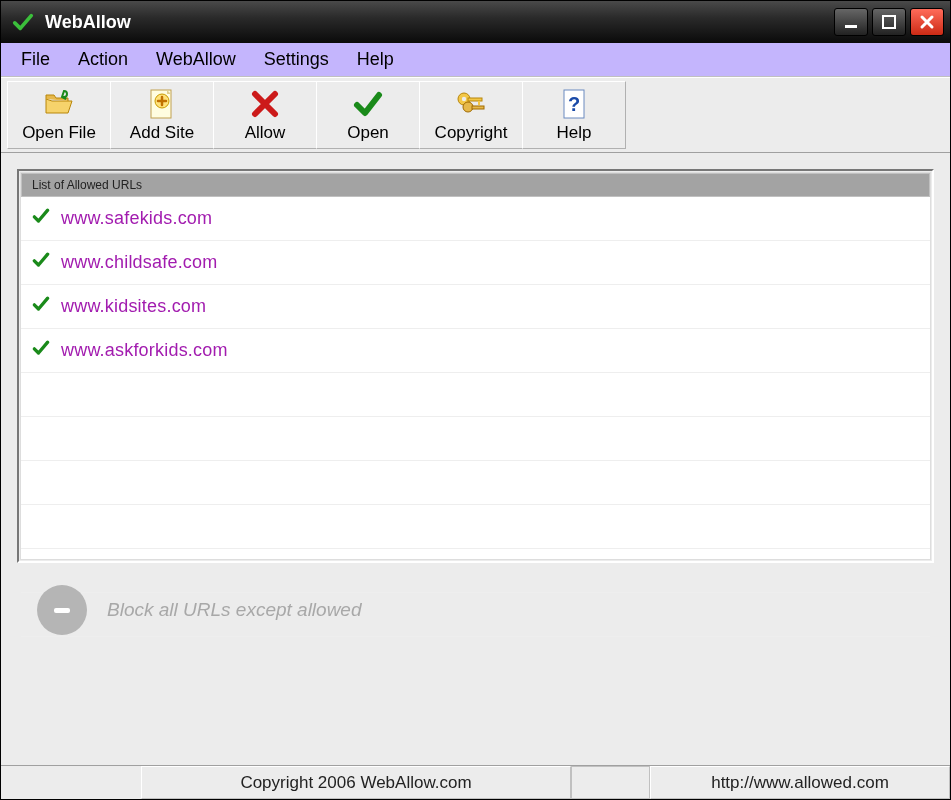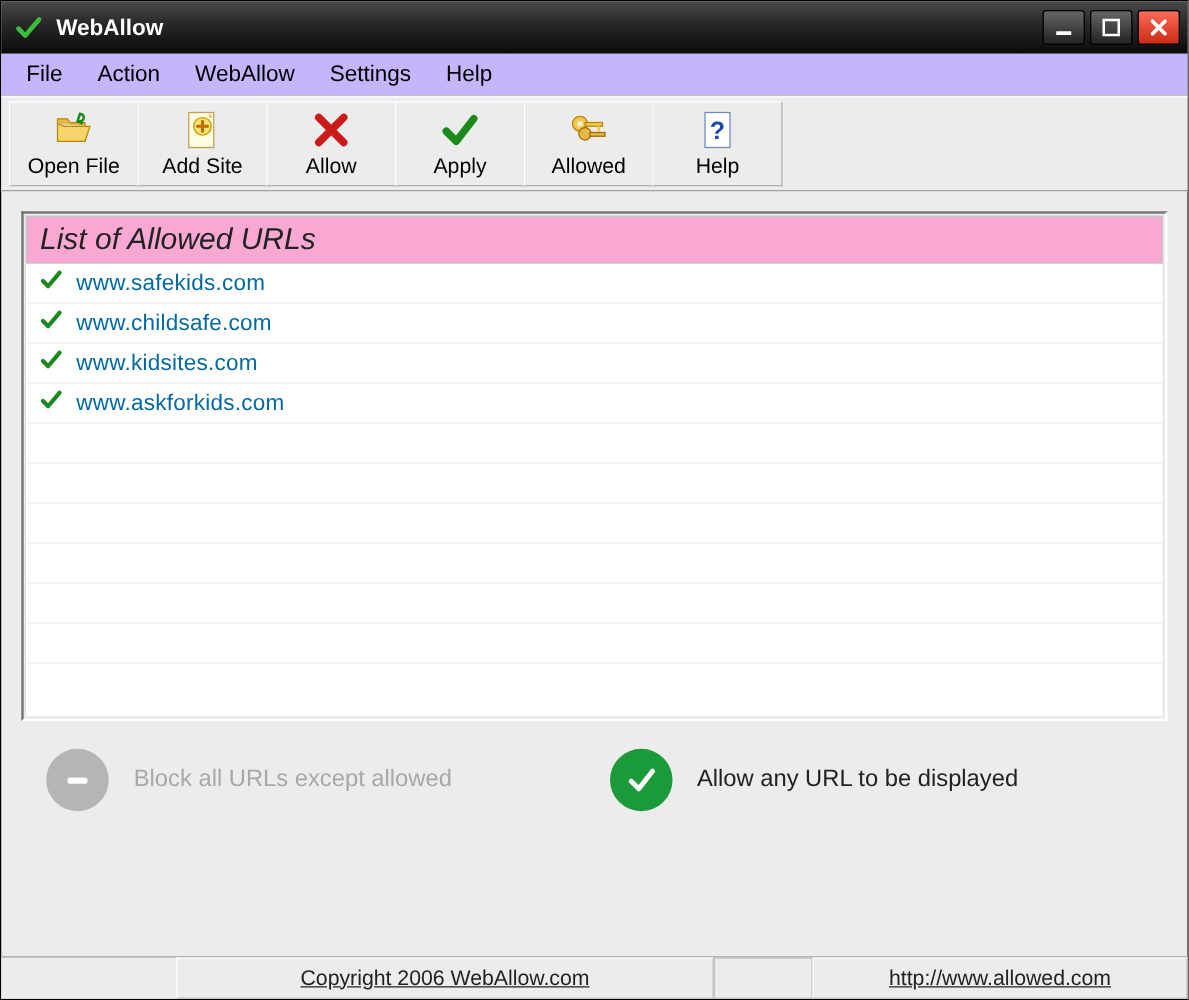--- a/index.html
+++ b/index.html
@@ -102,56 +102,56 @@
     border-right-color:#fff;
     border-bottom-color:#fff;
     padding:1px;
     background:#ececec;
   }
   .list-inner {
     border: 1px solid #ddd;
     background: #fff;
   }
   .list-header {
-    background: #f9a8d4;
+    background: #a3a3a3;
     border: 1px solid #c0c0c0;
     padding: 4px 10px;
-    font-size: 24px;
+    font-size: 12px;
     color:#222;
-    font-style:italic;
   }
   .list-body {
     background:#fff;
     height: 362px;
   }
   .list-row {
-    height: 32px;
+    height: 44px;
     border-bottom: 1px solid #eee;
     display:flex;
     align-items:center;
     padding: 0 10px;
     gap: 10px;
     font-size: 18px;
-    color:#0369a1;
+    color:#a21caf;
     letter-spacing: 0.2px;
   }
   .bottom-row {
     display:flex;
     align-items:center;
     padding: 10px 20px 0 20px;
     gap: 24px;
   }
   .mode {
     display:flex;
     align-items:center;
     gap: 20px;
     flex:1;
   }
   .mode-label {
     font-size: 19px;
+    font-style: italic;
   }
   .mode.disabled .mode-label { color: #a8a8a8; }
   .mode.enabled .mode-label { color: #222; }
   .circle-btn {
     width: 50px; height:50px; border-radius:50%;
     display:flex; align-items:center; justify-content:center;
   }
   .circle-grey { background:#b5b5b5; }
   .circle-green { background:#1b9a3a; }
   .statusbar {
@@ -163,21 +163,20 @@
   }
   .status-cell {
     border:1px solid #c0c0c0;
     border-top-color:#fff;
     border-left-color:#fff;
     display:flex;
     align-items:center;
     padding: 0 26px;
     font-size:17px;
     color:#222;
-    text-decoration:underline;
   }
   .status-spacer { flex:1; border:1px solid #c0c0c0; }
   .status-left { flex: 0 0 auto; justify-content:center; min-width:430px; margin-left:140px;}
   .status-right { min-width:300px; justify-content:center;}
 </style>
 </head>
 <body>
 
 <div class="window">
 
@@ -244,34 +243,34 @@
         </svg>
       </span>
       <span>Allow</span>
     </div>
     <div class="tool-btn">
       <span class="icon">
         <svg width="32" height="32" viewBox="0 0 32 32">
           <path d="M5 17 L13 25 L27 7" fill="none" stroke="#1a8a1a" stroke-width="6" stroke-linecap="round" stroke-linejoin="round"></path>
         </svg>
       </span>
-      <span>Apply</span>
+      <span>Open</span>
     </div>
     <div class="tool-btn">
       <span class="icon">
         <svg width="34" height="34" viewBox="0 0 34 34">
           <circle cx="10" cy="12" r="6" fill="#f3c747" stroke="#b8860b"></circle>
           <circle cx="10" cy="12" r="2.2" fill="#ececec"></circle>
           <rect x="14" y="11" width="14" height="3" fill="#f3c747" stroke="#b8860b"></rect>
           <rect x="24" y="14" width="2" height="4" fill="#f3c747"></rect>
           <circle cx="14" cy="20" r="5" fill="#e6b84a" stroke="#a06a00"></circle>
           <rect x="18" y="19" width="12" height="3" fill="#e6b84a" stroke="#a06a00"></rect>
         </svg>
       </span>
-      <span>Allowed</span>
+      <span>Copyright</span>
     </div>
     <div class="tool-btn">
       <span class="icon">
         <svg width="30" height="34" viewBox="0 0 30 34">
           <rect x="5" y="3" width="20" height="28" fill="#ffffff" stroke="#6a8abf"></rect>
           <text x="15" y="24" font-size="20" font-weight="bold" fill="#1a4aa8" text-anchor="middle">?</text>
         </svg>
       </span>
       <span>Help</span>
     </div>
@@ -318,28 +317,20 @@
 
     <div class="bottom-row">
       <div class="mode disabled">
         <span class="circle-btn circle-grey">
           <svg width="26" height="26">
               <rect x="5" y="11" width="16" height="5" rx="2" fill="#fff"></rect>
             </svg>
         </span>
         <span class="mode-label">Block all URLs except allowed</span>
       </div>
-      <div class="mode enabled">
-        <span class="circle-btn circle-green">
-          <svg width="28" height="28">
-              <path d="M6 15 L12 21 L23 7" fill="none" stroke="#fff" stroke-width="4" stroke-linecap="round" stroke-linejoin="round"></path>
-            </svg>
-        </span>
-        <span class="mode-label">Allow any URL to be displayed</span>
-      </div>
     </div>
   </div>
 
   <div class="statusbar">
     <div class="status-cell status-left">Copyright 2006 WebAllow.com</div>
     <div class="status-spacer"></div>
     <div class="status-cell status-right">http://www.allowed.com</div>
   </div>
 
 </div>

